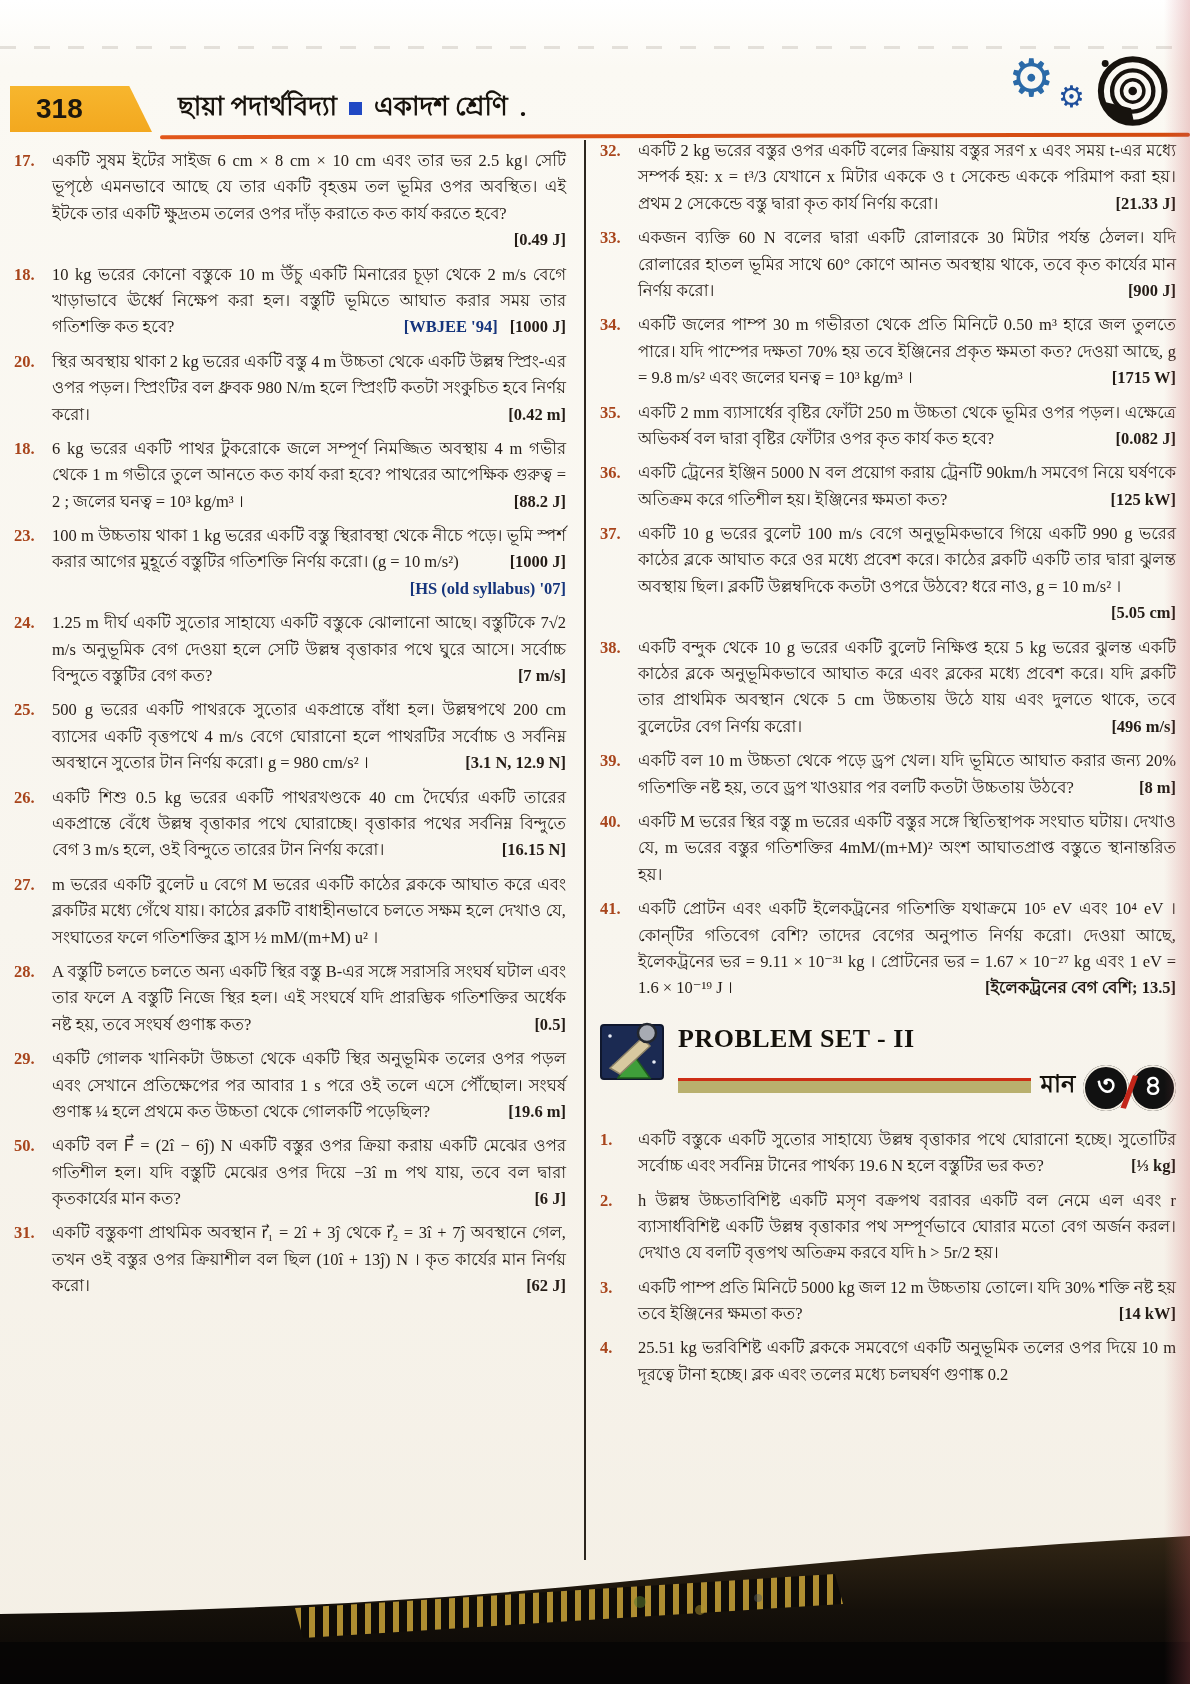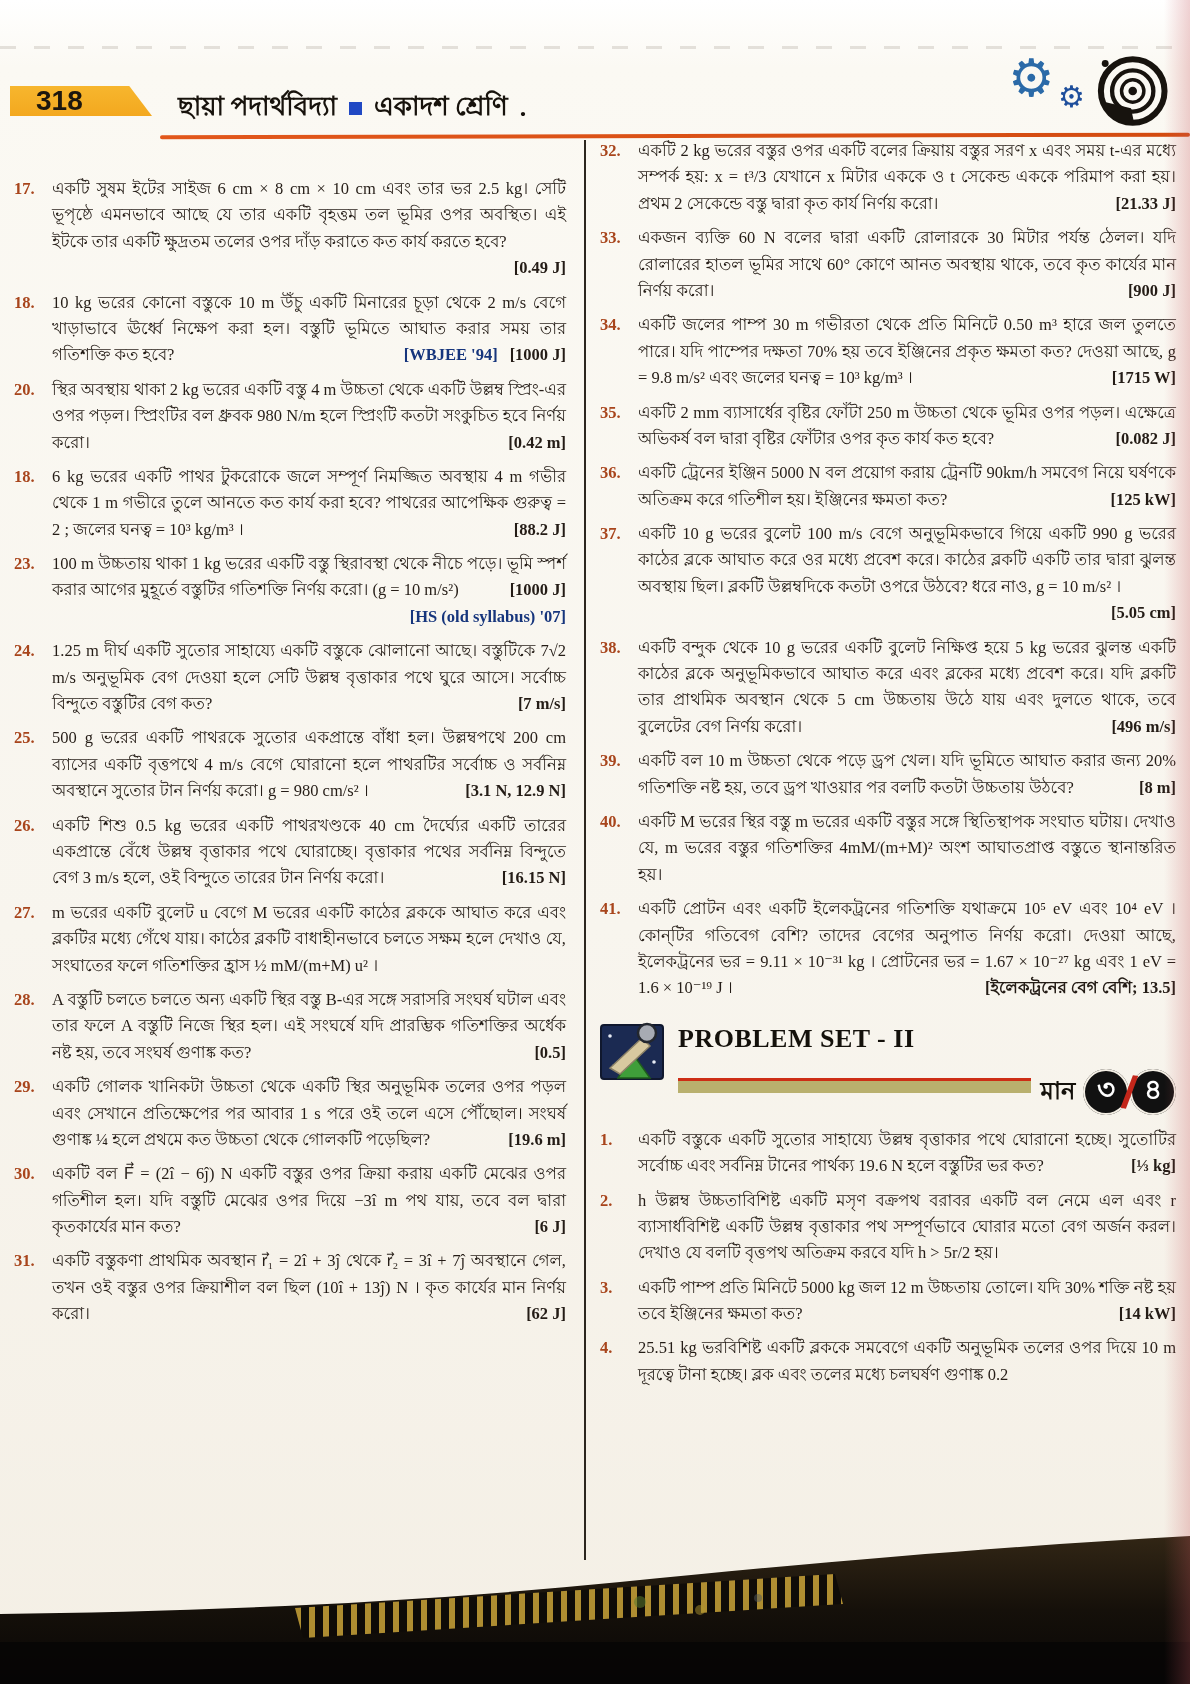--- a/index.html
+++ b/index.html
@@ -6,21 +6,21 @@
     font-family:"Liberation Serif","DejaVu Serif",serif;background:#e9e6de;}
   .page{position:absolute;inset:0;
     background:linear-gradient(180deg,#ffffff 0%,#fbf9f3 4%,#f8f5ee 55%,#f4efe5 100%);}
   .top-edge{position:absolute;top:46px;left:0;right:0;height:3px;opacity:.7;
     background:repeating-linear-gradient(90deg,rgba(150,140,128,.35) 0 16px,rgba(0,0,0,0) 16px 34px);}
   .right-tint{position:absolute;top:0;right:0;width:26px;height:100%;pointer-events:none;
     background:linear-gradient(90deg,rgba(210,110,115,0),rgba(198,88,95,.28));z-index:6;}
 
   
   .header{position:absolute;top:80px;left:10px;right:0;height:60px;}
-  .badge{position:absolute;left:0;top:6px;width:142px;height:30px;
+  .badge{position:absolute;left:0;top:6px;width:142px;height:46px;
     background:linear-gradient(180deg,#f7b62e,var(--badge_yellow,#f3a81f));
     clip-path:polygon(0 0,84% 0,100% 100%,0 100%);display:flex;align-items:center;}
   .badge span{font-family:"Liberation Sans",sans-serif;font-weight:700;font-size:28px;
     margin-left:26px;color:#1d170e;}
   .title-row{position:absolute;left:168px;top:6px;display:flex;align-items:center;gap:12px;
     font-weight:700;font-size:26px;color:#17120c;justify-content:space-between;}
   .blue-sq{width:13px;height:13px;background:#2149c4;display:inline-block;}
   .title-dot{font-weight:700;}
   .header-rule{position:absolute;left:150px;right:0;top:54px;height:4px;border-radius:2px;
     background:linear-gradient(90deg,var(--accent_orange,#e2571b),#d34b10);transform:rotate(-.15deg);}
@@ -28,38 +28,38 @@
   
   .gear{position:absolute;color:var(--gear_blue,#2b6aa8);line-height:1;z-index:3;
     font-family:"DejaVu Sans",sans-serif;}
   .gear-big{left:1008px;top:52px;font-size:52px;}
   .gear-small{left:1058px;top:82px;font-size:30px;color:#1f4f9c;}
   .spiral{position:absolute;left:1088px;top:48px;width:86px;height:86px;z-index:3;}
 
   
   .divider{position:absolute;left:584px;top:140px;height:1420px;width:2px;background:#2c261f;z-index:1;}
   .col{position:absolute;top:148px;z-index:2;color:var(--text_dark,#241c16);}
-  .col-left{left:14px;width:552px;margin-top:28px;}
+  .col-left{left:14px;width:552px;}
   .col-right{left:600px;top:138px;width:576px;}
 
   .prob{display:flex;margin-bottom:8px;font-size:16.5px;line-height:1.6;}
   .prob-no{flex:0 0 38px;font-weight:700;color:var(--number_red,#a8451c);}
   .prob-body{flex:1;text-align:justify;}
   .answer{float:right;font-weight:700;margin-left:12px;white-space:nowrap;}
   .cite{float:right;font-weight:700;color:var(--citation_blue,#16357c);margin-left:12px;white-space:nowrap;}
 
   
   .ps-head{display:flex;align-items:flex-start;gap:14px;margin:20px 0 14px 0;}
   .ps-icon{flex:0 0 64px;width:64px;height:58px;}
   .ps-mid{flex:1;}
   .ps-title{font-weight:700;font-size:26px;letter-spacing:.5px;color:#14110b;margin-top:2px;}
   .ps-band{display:flex;align-items:center;gap:10px;margin-top:5px;}
   .ps-bar{flex:1;height:12px;background:var(--olive_bar,#b9b06e);
     border-top:3px solid var(--bar_red,#cd2d15);}
-  .ps-marks{display:flex;align-items:center;gap:2px;position:relative;top:6px;}
+  .ps-marks{display:flex;gap:2px;position:relative;top:6px;}
   .mark-label{font-weight:700;font-size:24px;margin-right:6px;color:#14110b;}
   .mark-circle{width:46px;height:46px;border-radius:50%;background:var(--marks_black,#111);
     color:#fff;font-weight:700;font-size:28px;display:flex;align-items:center;justify-content:center;
     font-family:"Liberation Sans",sans-serif;box-shadow:0 0 0 2px #f4efe5 inset;}
   .mark-slash{color:var(--marks_slash_red,#c3261a);font-size:46px;font-weight:700;
     transform:rotate(10deg);margin:0 -8px;z-index:1;font-family:"Liberation Sans",sans-serif;}
 
   .bottom-photo{position:absolute;left:0;bottom:0;width:1190px;height:210px;z-index:5;}
 </style>
 </head>
@@ -192,21 +192,21 @@
   <div class="prob">
     <span class="prob-no">29.</span>
     <div class="prob-body">
       <span class="ptext">একটি গোলক খানিকটা উচ্চতা থেকে একটি স্থির অনুভূমিক তলের ওপর পড়ল এবং সেখানে প্রতিক্ষেপের পর আবার 1 s পরে ওই তলে এসে পৌঁছোল। সংঘর্ষ গুণাঙ্ক ¼ হলে প্রথমে কত উচ্চতা থেকে গোলকটি পড়েছিল?</span>
       <span class="answer">[19.6 m]</span>
       
     </div>
   </div>
 
   <div class="prob">
-    <span class="prob-no">30.</span>
+    <span class="prob-no">50.</span>
     <div class="prob-body">
       <span class="ptext">একটি বল F⃗ = (2î − 6ĵ) N একটি বস্তুর ওপর ক্রিয়া করায় একটি মেঝের ওপর গতিশীল হল। যদি বস্তুটি মেঝের ওপর দিয়ে −3î m পথ যায়, তবে বল দ্বারা কৃতকার্যের মান কত?</span>
       <span class="answer">[6 J]</span>
       
     </div>
   </div>
 
   <div class="prob">
     <span class="prob-no">31.</span>
     <div class="prob-body">

